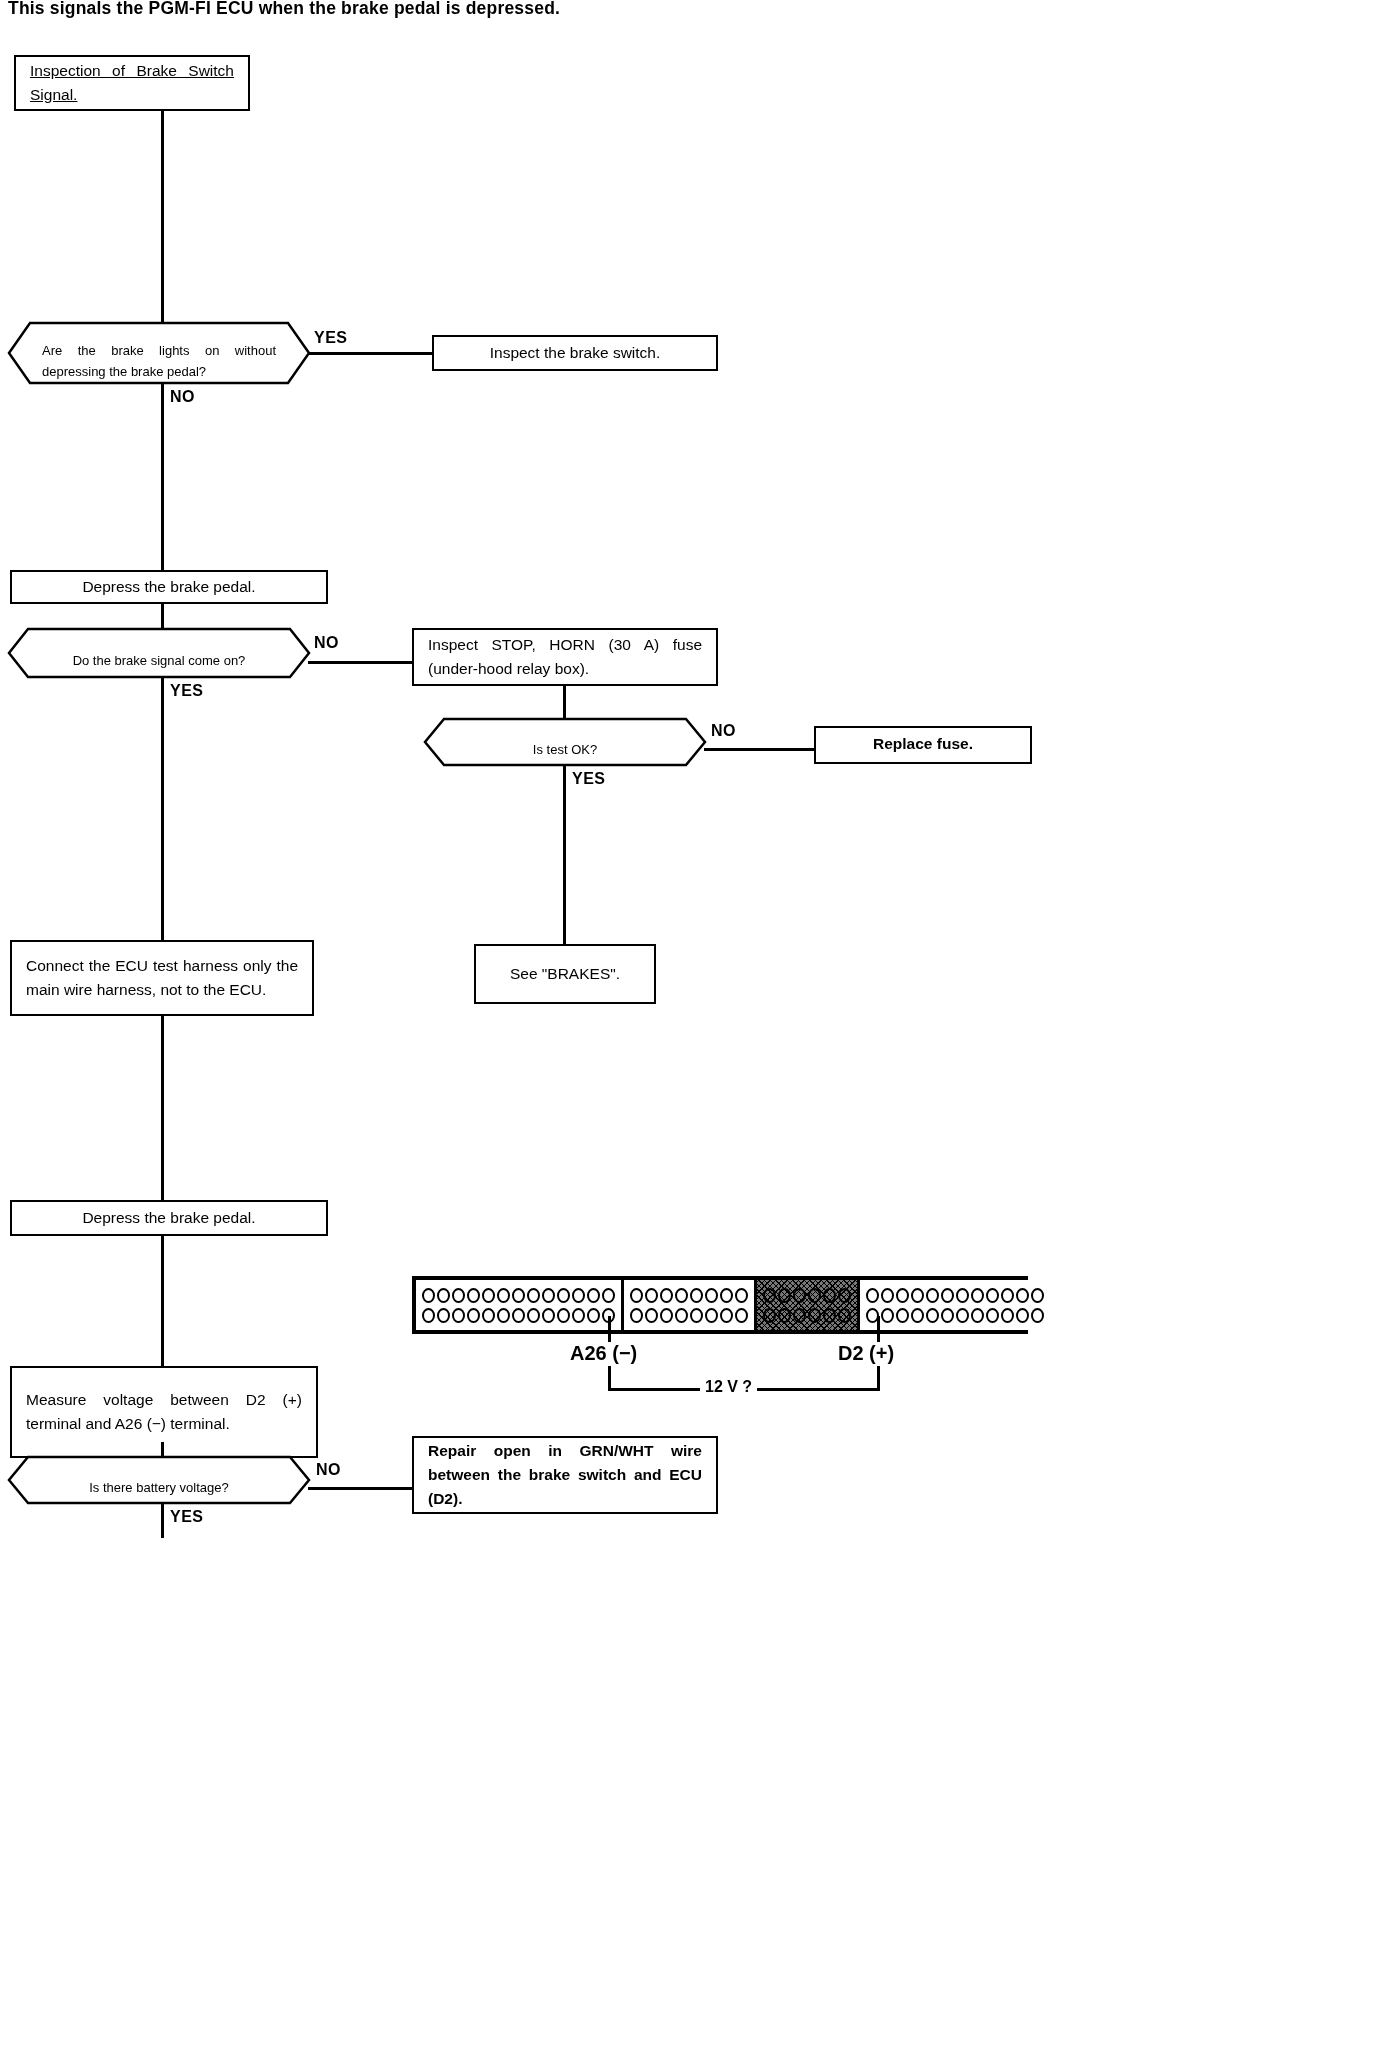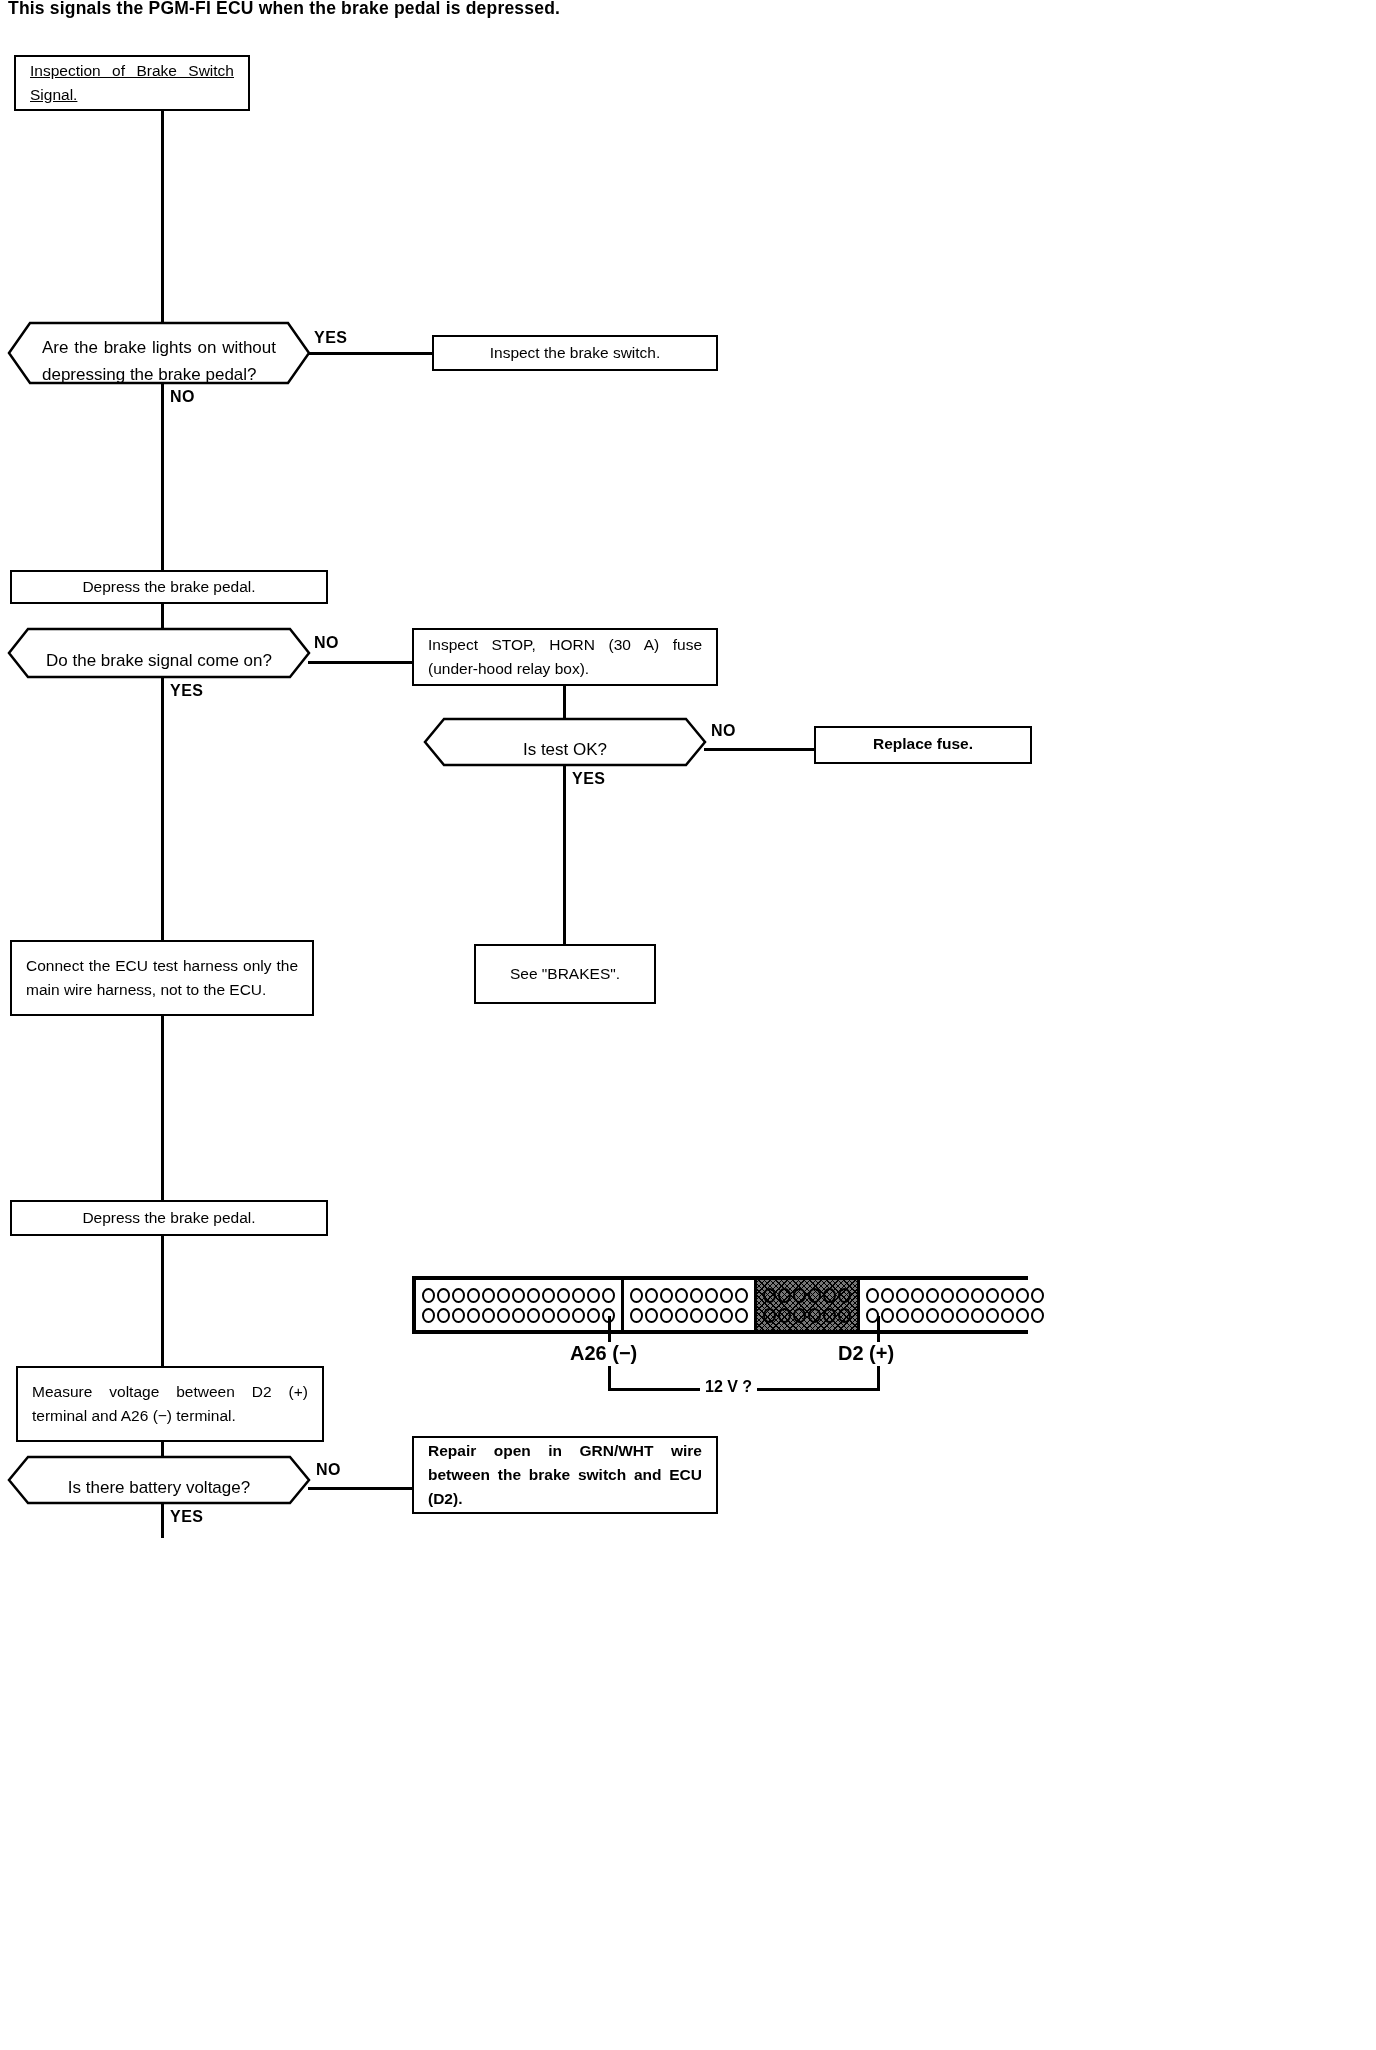--- a/index.html
+++ b/index.html
@@ -44,21 +44,21 @@
   .hex {
     position: absolute;
     display: flex;
     align-items: center;
     justify-content: center;
   }
   .hex svg { position: absolute; left: 0; top: 0; overflow: visible; }
   .hex .t {
     position: relative;
     z-index: 2;
-    font-size: 17px;
+    font-size: 13px;
     line-height: 1.55;
     text-align: center;
     padding: 0 34px;
     width: 100%;
     margin-top: 17px;
   }
   .hex.just .t { text-align: justify; text-align-last: left; }
 
   
   .vline { position: absolute; width: 2.5px; background: #000; }
@@ -202,21 +202,21 @@
   </div>
 
   <div class="vline" style="left:161px; top:1016px; height:184px;"></div>
 
   <div class="box ctr" style="left:10px; top:1200px; width:318px; height:36px;">
     <span class="t">Depress the brake pedal.</span>
   </div>
 
   <div class="vline" style="left:161px; top:1236px; height:130px;"></div>
 
-  <div class="box just" style="left:16px; top:1366px; width:308px; height:76px;">
+  <div class="box just" style="left:10px; top:1366px; width:308px; height:92px;">
     <span class="t">Measure voltage between D2 (+) terminal and A26 (−) terminal.</span>
   </div>
 
   <div class="vline" style="left:161px; top:1442px; height:14px;"></div>
 
   <div class="hex" style="left:8px; top:1456px; width:302px; height:48px;">
     <svg width="302" height="48" viewBox="0 0 302 48">
       <polygon points="20,1 282,1 301,24 282,47 20,47 1,24" fill="#fff" stroke="#000" stroke-width="2.5"></polygon>
     </svg>
     <span class="t">Is there battery voltage?</span>

